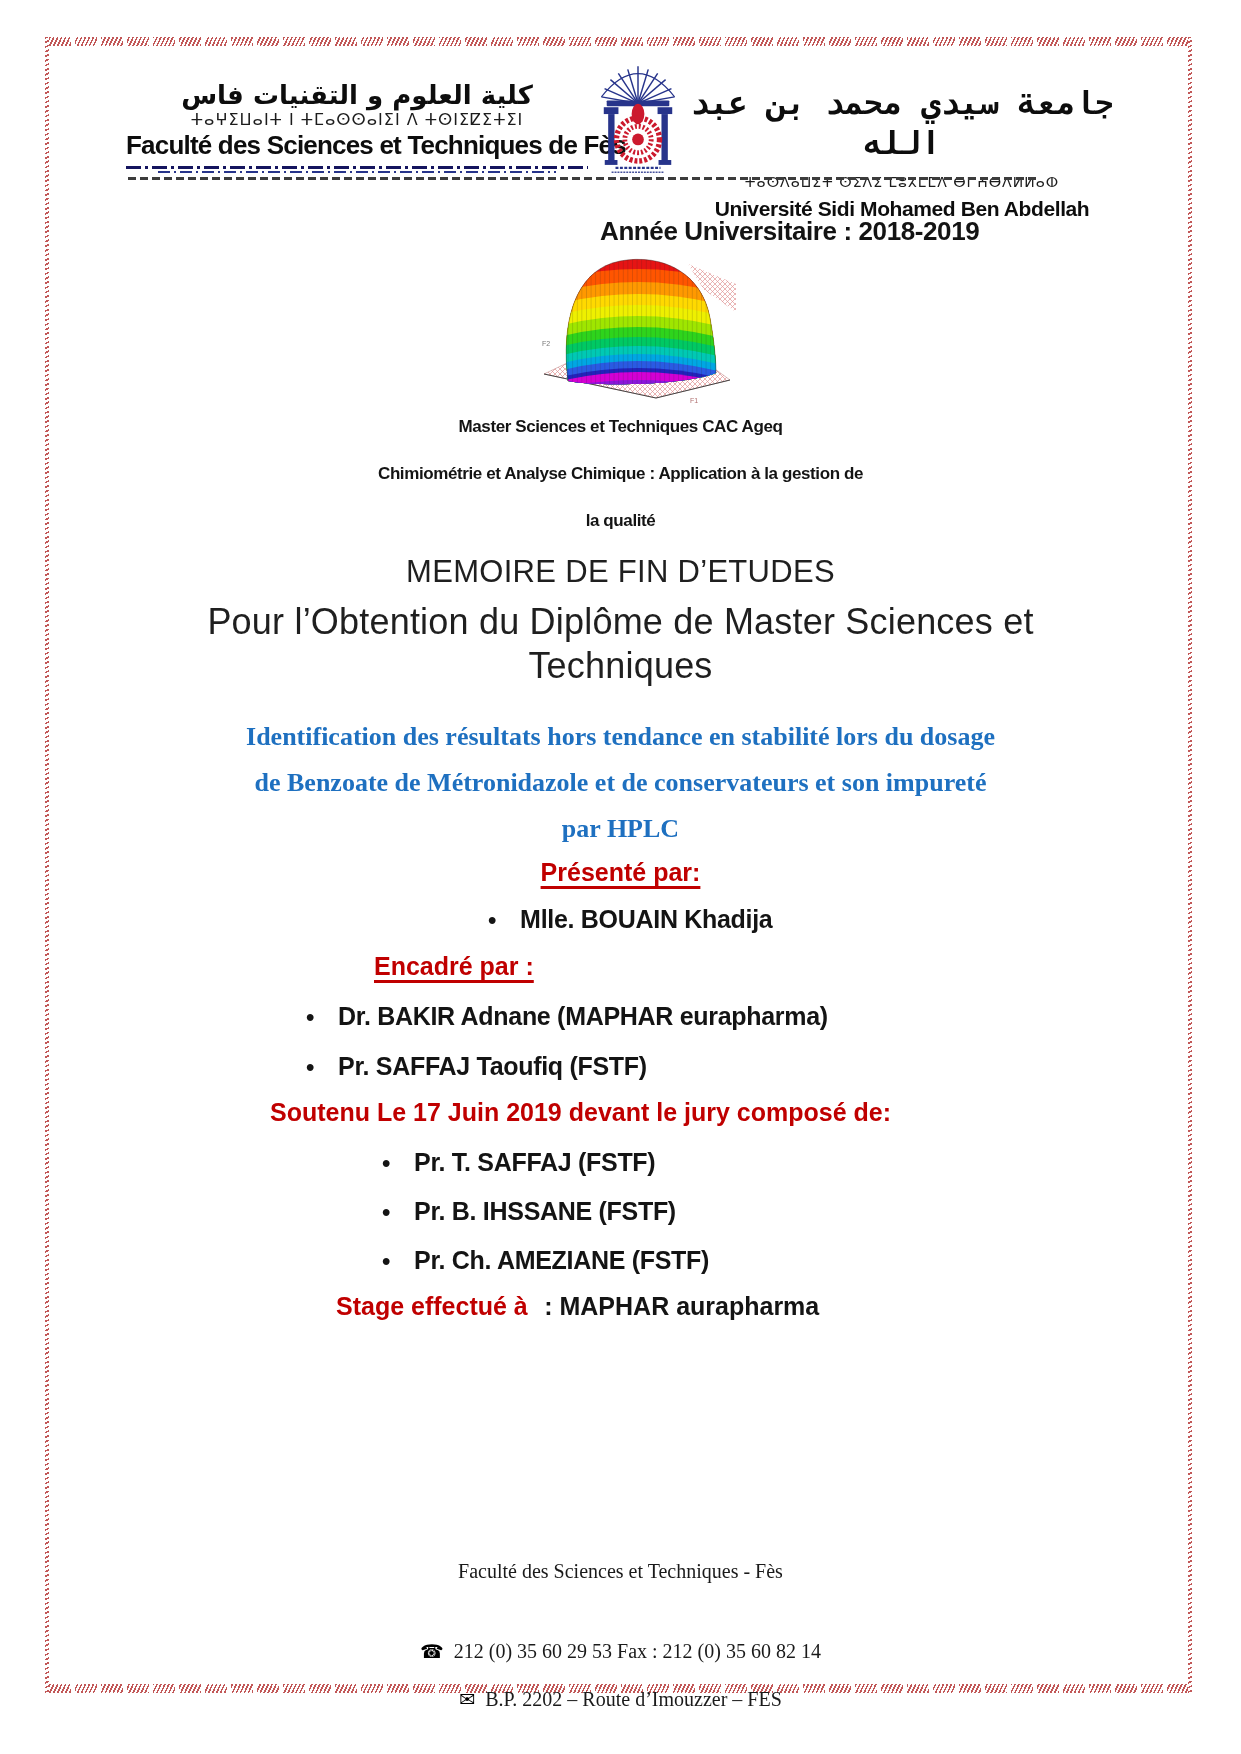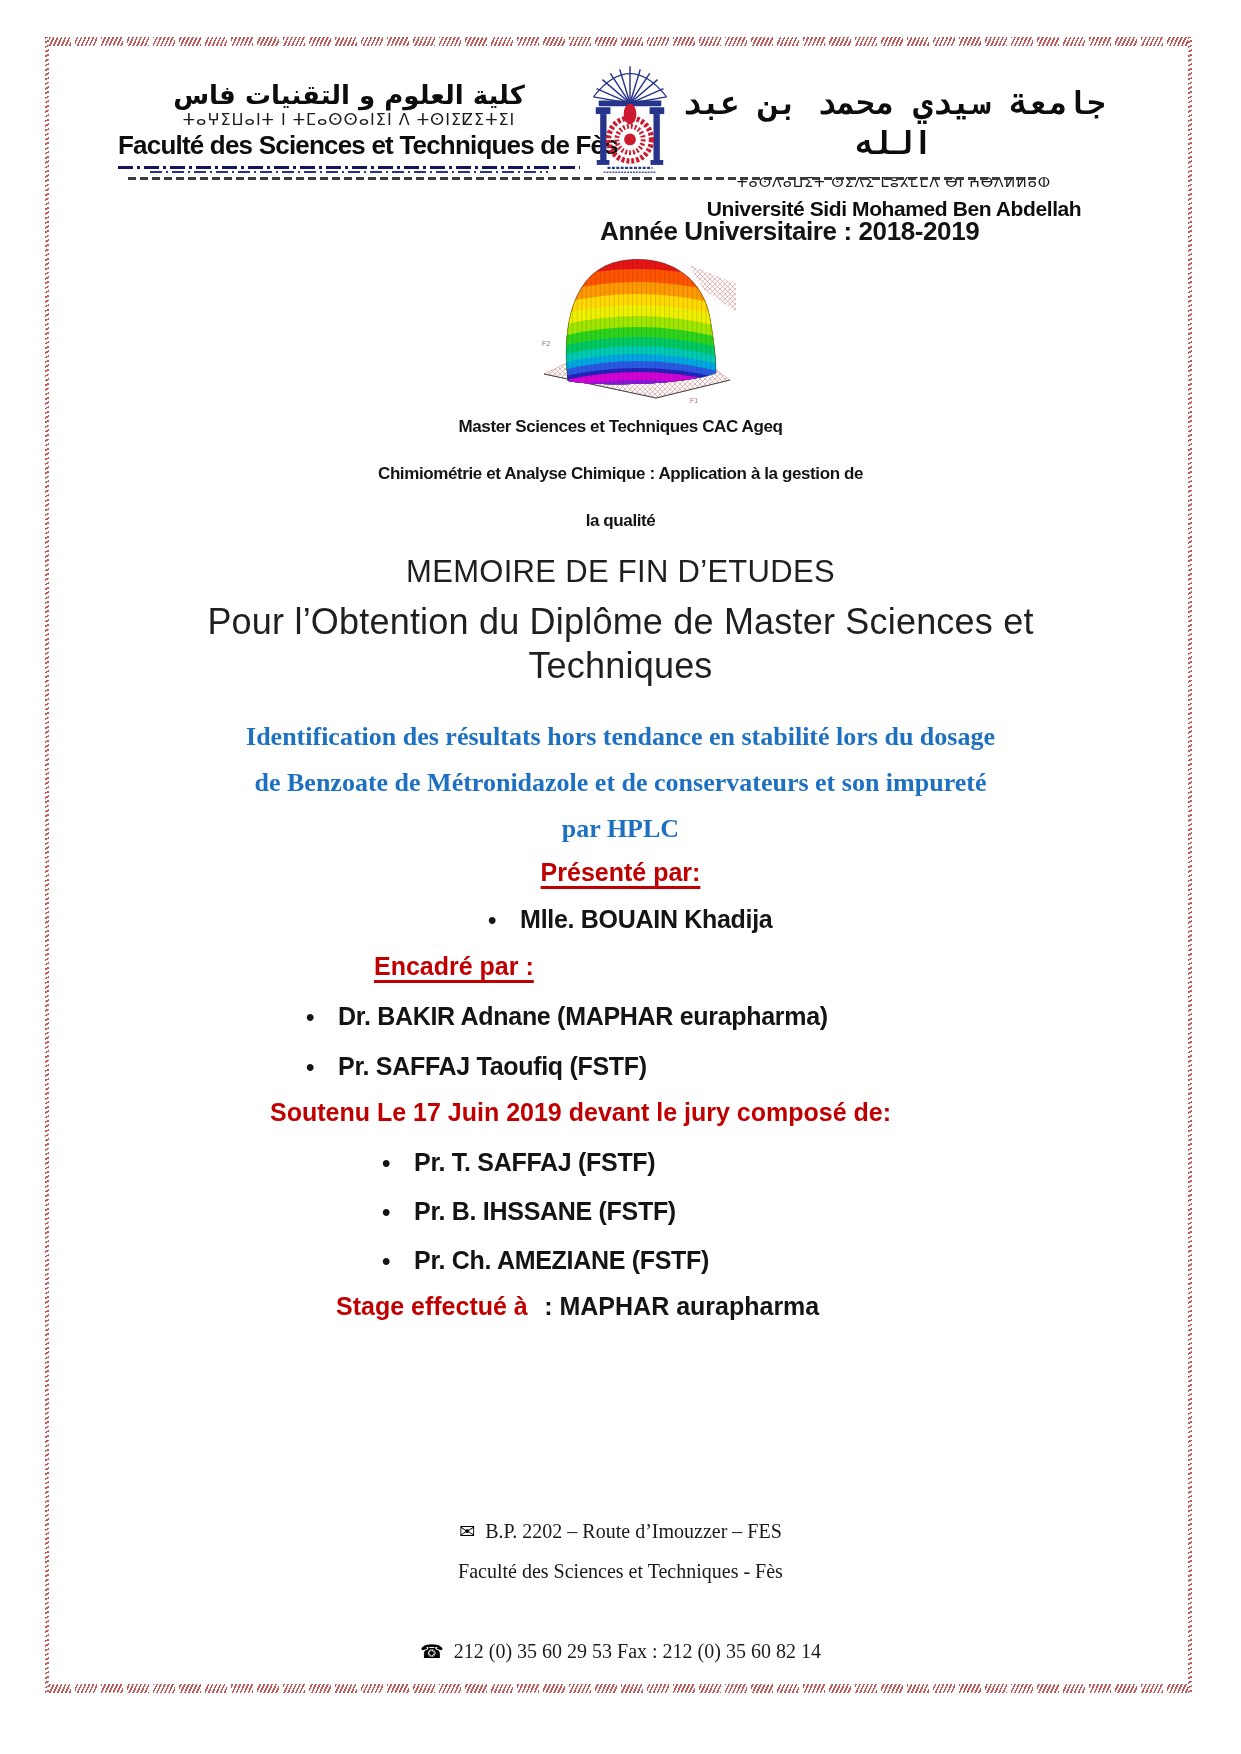--- a/index.html
+++ b/index.html
@@ -14,21 +14,21 @@
        repeating-linear-gradient(90deg,#ffffff 0 4px,rgba(255,255,255,0) 4px 26px),
        repeating-linear-gradient(115deg,#c25858 0 1.6px,#ffffff 1.6px 3.6px);}
   .b-top{top:37px;}
   .b-bottom{top:1684px;}
   .b-left,.b-right{position:absolute;top:37px;height:1656px;width:4px;
      background-image:repeating-linear-gradient(155deg,#c25858 0 1.6px,#ffffff 1.6px 4.2px);}
   .b-left{left:45px;}
   .b-right{left:1188px;}
 
   
-  .header{position:absolute;top:58px;left:118px;width:990px;display:flex;align-items:flex-start;}
+  .header{position:absolute;top:58px;left:126px;width:990px;display:flex;align-items:flex-start;}
   .hdr-left{width:462px;text-align:center;margin-top:22px;}
   .hdr-right{flex:1;text-align:center;margin-top:26px;}
   .ar-l{font-family:"DejaVu Sans",sans-serif;font-weight:bold;font-size:26px;color:#0d0d0d;direction:rtl;}
   .tif-l{font-family:"DejaVu Sans",sans-serif;font-size:16px;color:#1c1c1c;letter-spacing:1px;}
   .fr-l{font-weight:bold;font-size:26px;letter-spacing:-0.8px;color:#0d0d0d;margin-top:1px;white-space:nowrap;}
   .ar-r{font-family:Liberation Mono, monospace;font-weight:bold;font-size:32px;color:#0d0d0d;direction:rtl;}
   .tif-r{font-family:"DejaVu Sans",sans-serif;font-size:14px;color:#1c1c1c;letter-spacing:1px;margin-top:10px;}
   .fr-r{font-weight:bold;font-size:21px;letter-spacing:-0.4px;color:#0d0d0d;margin-top:7px;white-space:nowrap;}
   .logo-box{width:88px;margin:0 6px;}
   .dashdot{height:2.6px;margin-top:5px;
@@ -193,20 +193,20 @@
   <div class="abs bullet-item" style="top:1148px;left:382px;">Pr. T. SAFFAJ (FSTF)</div>
   <div class="abs bullet-item" style="top:1197px;left:382px;">Pr. B. IHSSANE (FSTF)</div>
   <div class="abs bullet-item" style="top:1246px;left:382px;">Pr. Ch. AMEZIANE (FSTF)</div>
 
   <div class="abs" style="top:1292px;left:336px;white-space:nowrap;">
     <span class="red-heading">Stage effectué à</span>
     <span class="black-part" style="margin-left:12px;">: MAPHAR aurapharma</span>
   </div>
 
   <div class="abs ctr footer-line" style="top:1560px;">Faculté des Sciences et Techniques -  Fès</div>
-  <div class="abs ctr" style="top:1520px;">
+  <div class="abs ctr" style="top:1688px;">
     <span class="footer-icon">✉</span><span class="footer-line">B.P. 2202 – Route d’Imouzzer – FES</span>
   </div>
   <div class="abs ctr" style="top:1640px;">
     <span class="footer-icon">☎</span><span class="footer-line">212 (0) 35 60 29 53 Fax : 212 (0) 35 60 82 14</span>
   </div>
 
 </div>
 
 </body></html>

